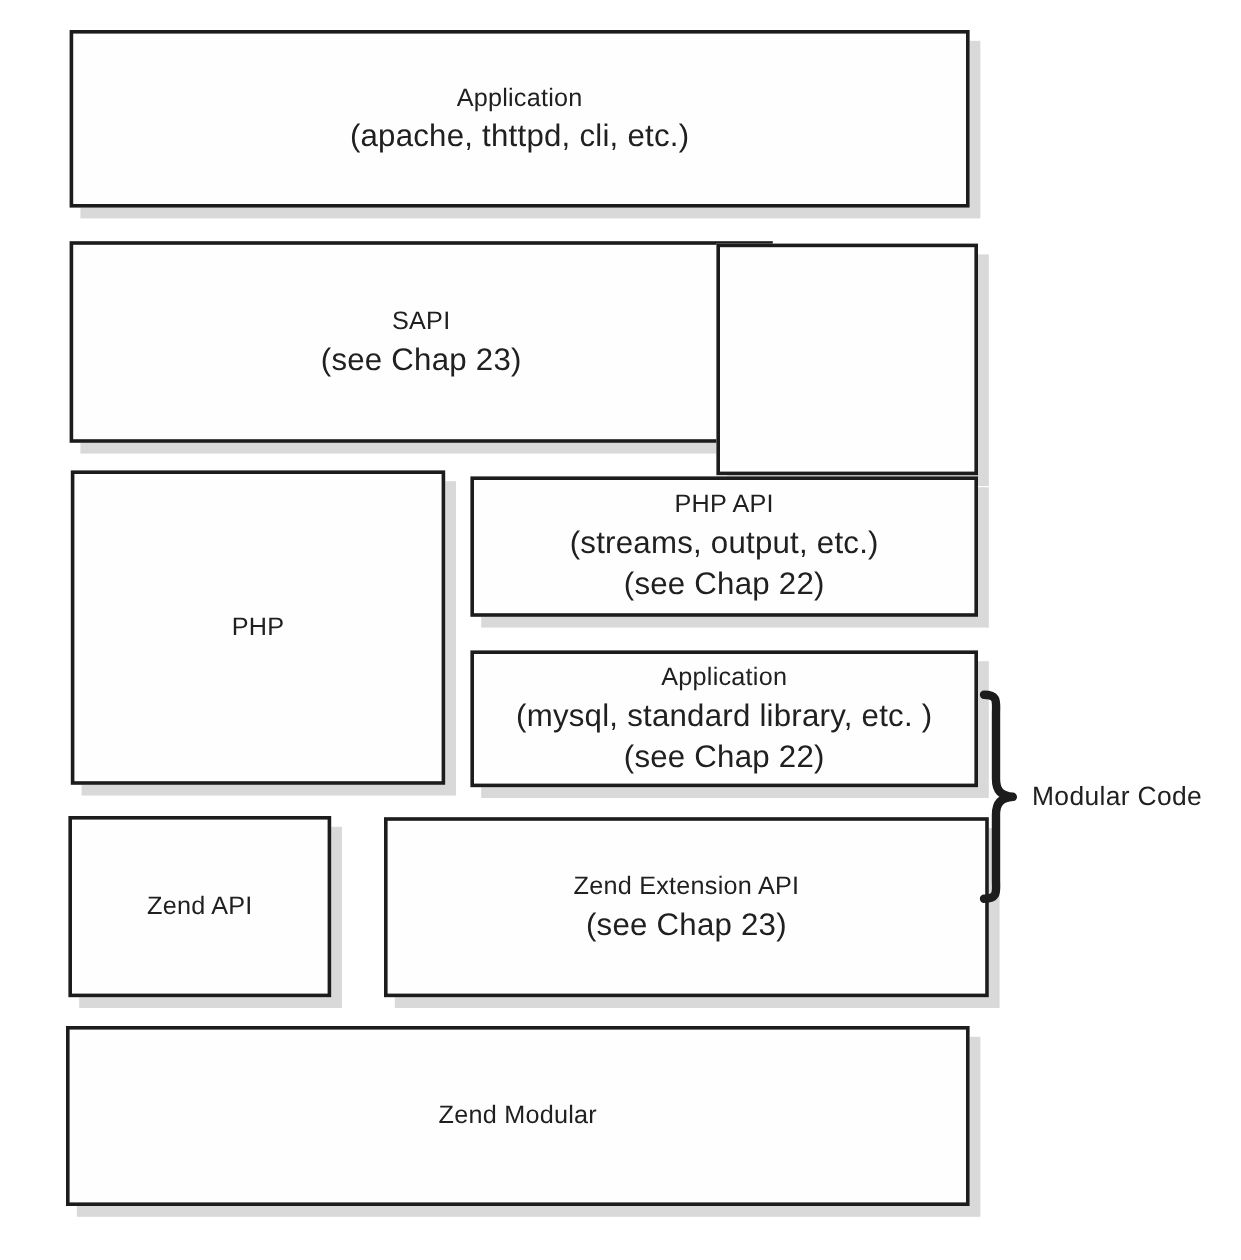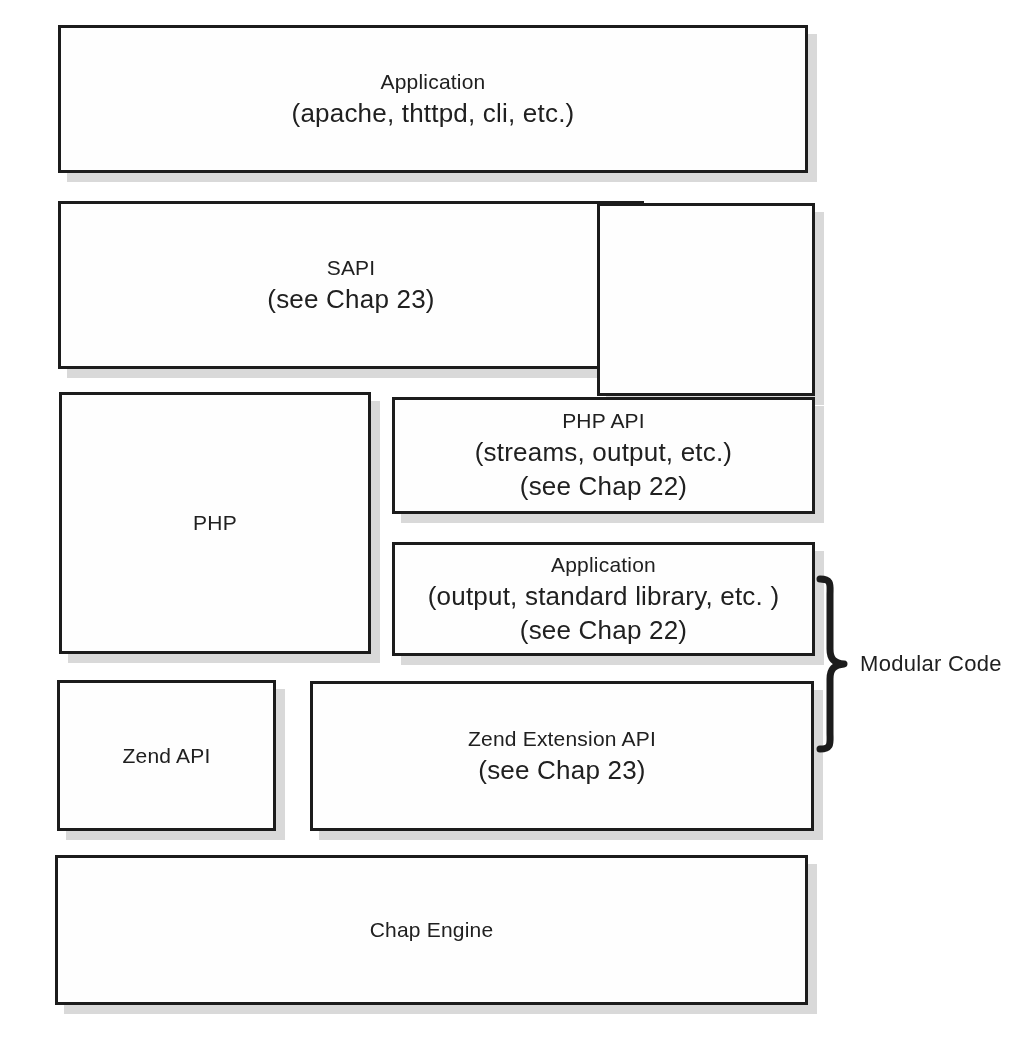--- a/index.html
+++ b/index.html
@@ -49,21 +49,21 @@
   }
 
   
   #node-application { left: 38px;  top: 25px;  width: 750px; height: 148px; }
   #node-sapi        { left: 38px;  top: 201px; width: 586px; height: 168px; }
   #node-blank       { left: 577px; top: 203px; width: 218px; height: 193px; }
   #node-php-api     { left: 372px; top: 397px; width: 423px; height: 117px; }
   #node-php         { left: 39px;  top: 392px; width: 312px; height: 262px; }
   #node-extensions  { left: 372px; top: 542px; width: 423px; height: 114px; }
   #node-zend-api    { left: 37px;  top: 680px; width: 219px; height: 151px; }
-  #node-zend-ext-api{ left: 290px; top: 681px; width: 504px; height: 150px; }
+  #node-zend-ext-api{ left: 300px; top: 681px; width: 504px; height: 150px; }
   #node-zend-engine { left: 35px;  top: 855px; width: 753px; height: 150px; }
 
   
   #brace-group {
     position: absolute;
     left: 812px;
     top: 575px;
     width: 210px;
     height: 178px;
   }
@@ -109,35 +109,35 @@
   </div>
 
   <div class="node" id="node-php-api">
     <span class="ln t-title">PHP API</span>
     <span class="ln t-sub">(streams, output, etc.)</span>
     <span class="ln t-sub">(see Chap 22)</span>
   </div>
 
   <div class="node" id="node-extensions">
     <span class="ln t-title">Application</span>
-    <span class="ln t-sub">(output, standard library, etc. )</span>
+    <span class="ln t-sub">(mysql, standard library, etc. )</span>
     <span class="ln t-sub">(see Chap 22)</span>
   </div>
 
   <div class="node" id="node-zend-api">
     <span class="ln t-title">Zend API</span>
   </div>
 
   <div class="node" id="node-zend-ext-api">
     <span class="ln t-title">Zend Extension API</span>
     <span class="ln t-sub">(see Chap 23)</span>
   </div>
 
   <div class="node" id="node-zend-engine">
-    <span class="ln t-title">Chap Engine</span>
+    <span class="ln t-title">Zend Modular</span>
   </div>
 
   <div id="brace-group">
     <svg id="brace-svg" viewBox="0 0 44 178" preserveAspectRatio="none">
       <path d="M 8 4
                C 20 4, 18 10, 18 20
                L 18 74
                C 18 84, 22 88, 32 89
                C 22 90, 18 94, 18 104
                L 18 158

